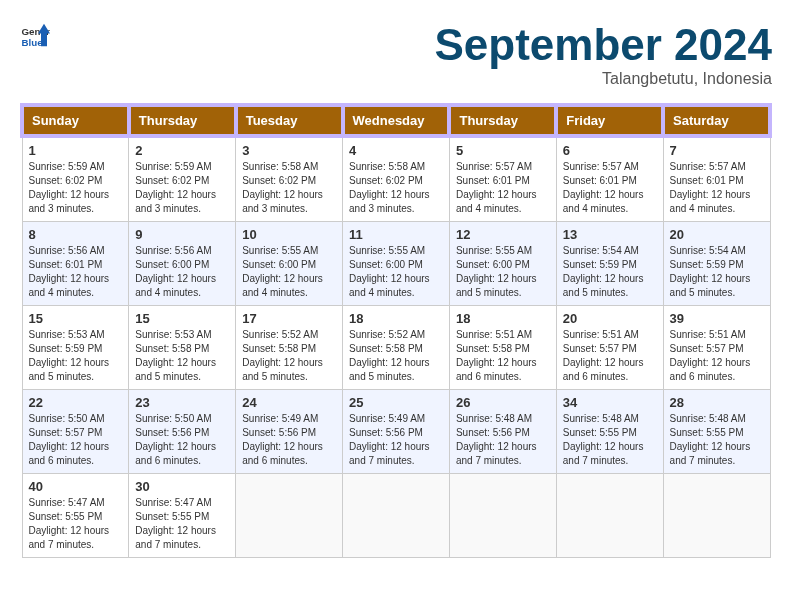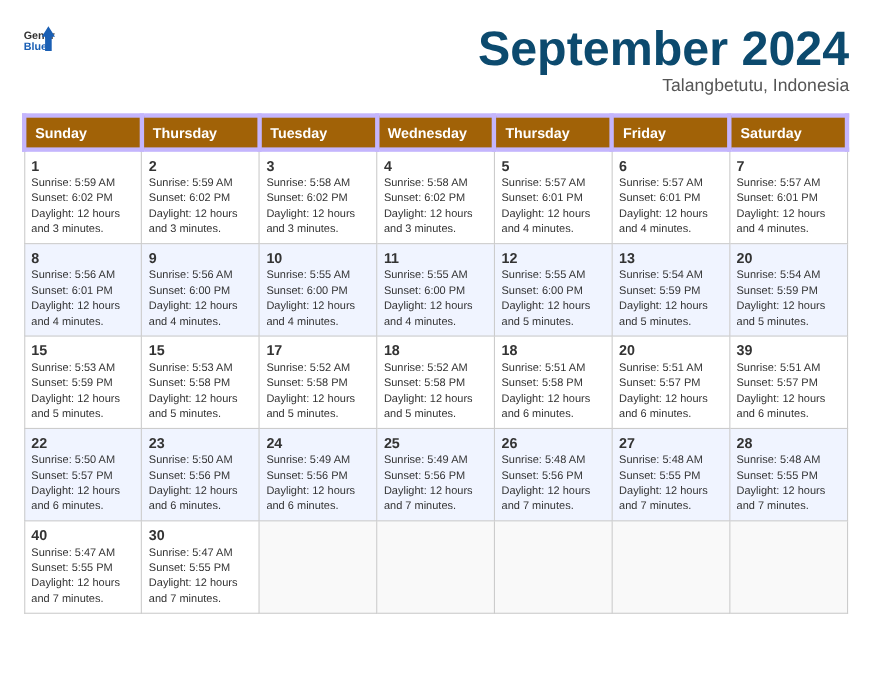--- a/index.html
+++ b/index.html
@@ -291,21 +291,21 @@
 and 7 minutes.</div>
         </td>
         <td>
           <span class="day-num">26</span>
           <div class="day-info" style="white-space: pre-line;">Sunrise: 5:48 AM
 Sunset: 5:56 PM
 Daylight: 12 hours
 and 7 minutes.</div>
         </td>
         <td>
-          <span class="day-num">27</span>
+          <span class="day-num">34</span>
           <div class="day-info" style="white-space: pre-line;">Sunrise: 5:48 AM
 Sunset: 5:55 PM
 Daylight: 12 hours
 and 7 minutes.</div>
         </td>
         <td>
           <span class="day-num">28</span>
           <div class="day-info" style="white-space: pre-line;">Sunrise: 5:48 AM
 Sunset: 5:55 PM
 Daylight: 12 hours

